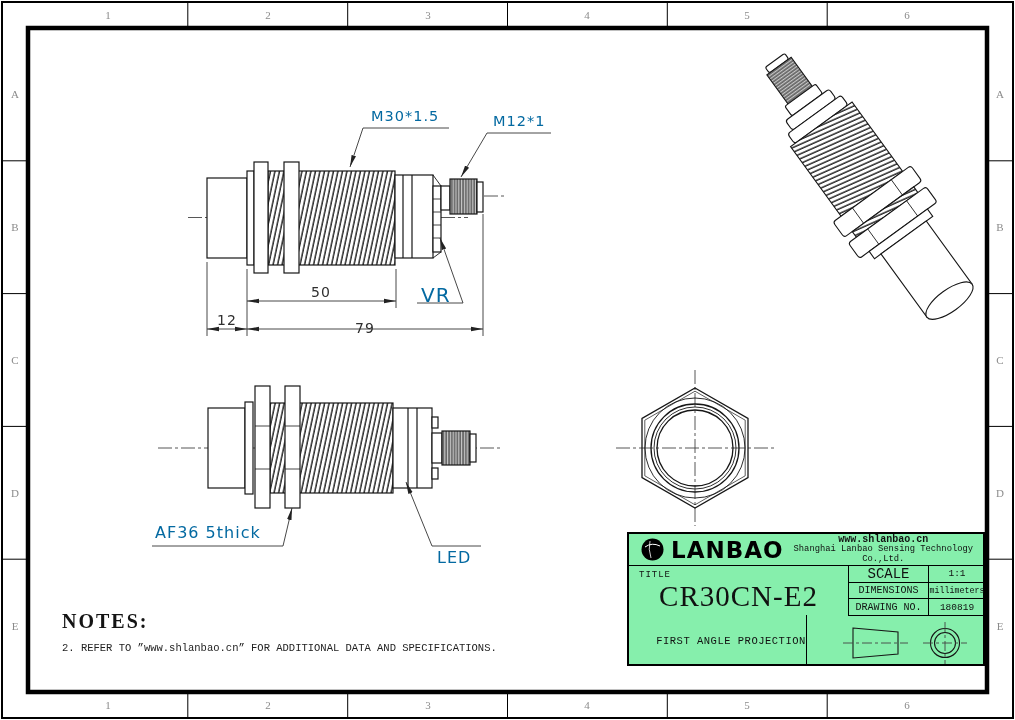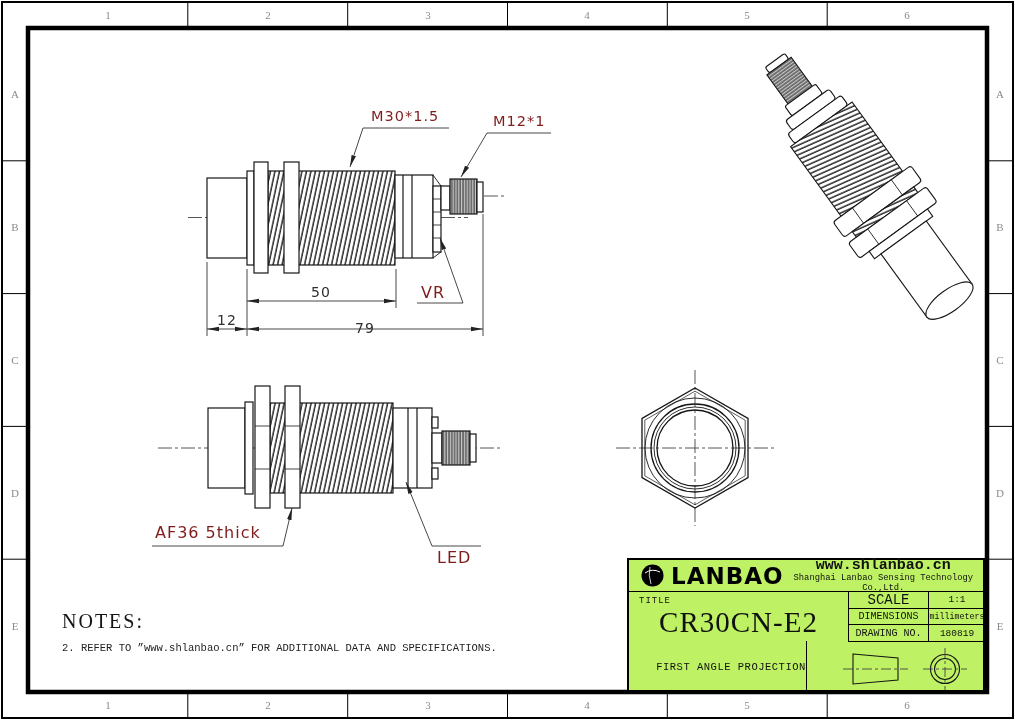--- a/index.html
+++ b/index.html
@@ -1,37 +1,37 @@
 <!DOCTYPE html>
 <html><head>
 <meta charset="utf-8">
 <style>
   html,body{margin:0;padding:0;background:#fff;}
   .sheet{position:relative;width:1015px;height:720px;background:#fff;overflow:hidden;
          font-family:"Liberation Sans",sans-serif;}
   .zl{position:absolute;color:#8b8b8b;font-family:"Liberation Serif",serif;font-size:11px;
       transform:translate(-50%,-50%);}
-  .dimlabel{position:absolute;color:#7f1d1d;font-family:"DejaVu Sans",sans-serif;
+  .dimlabel{position:absolute;color:#0369a1;font-family:"DejaVu Sans",sans-serif;
       font-size:14.5px;letter-spacing:1px;white-space:nowrap;}
   .dimnum{position:absolute;color:#2f2f2f;font-family:"DejaVu Sans",sans-serif;
       font-size:14px;letter-spacing:1px;transform:translateX(-50%);white-space:nowrap;}
   .notes{position:absolute;left:62px;top:610px;width:470px;color:#141414;}
   .notes h2{margin:0 0 8px 0;font-family:"Liberation Serif",serif;font-size:20px;
-      letter-spacing:2px;font-weight:normal;}
+      letter-spacing:2px;font-weight:bold;}
   .notes .nitem{font-family:"Liberation Mono",monospace;font-size:10.5px;line-height:15px;
       white-space:nowrap;color:#222;}
-  .tb{position:absolute;left:627px;top:558px;width:358px;height:134px;border:2px solid #000;
-      box-sizing:border-box;background:#bef264;color:#111;padding-left:8px;}
+  .tb{position:absolute;left:627px;top:532px;width:358px;height:134px;border:2px solid #000;
+      box-sizing:border-box;background:#86efac;color:#111;padding-left:8px;}
   .tb-row1{position:absolute;left:0;top:0;width:100%;height:32px;border-bottom:1.5px solid #000;
       box-sizing:border-box;display:flex;align-items:center;}
   .logo{display:flex;align-items:center;padding-left:12px;}
   .logo-text{font-family:"DejaVu Sans",sans-serif;font-weight:900;font-size:23px;
       letter-spacing:1px;color:#000;margin-left:7px;}
   .r1right{flex:1;text-align:center;line-height:1.1;}
-  .web{font-family:"Liberation Mono",monospace;font-size:15px;font-weight:bold;}
+  .web{font-family:"Liberation Mono",monospace;font-size:10px;font-weight:bold;}
   .company{font-family:"Liberation Mono",monospace;font-size:8.8px;}
   .tb-title-cell{position:absolute;left:0;top:32px;width:220px;height:49px;
       border-right:1.5px solid #000;box-sizing:border-box;}
   .tb-title-label{position:absolute;left:10px;top:4px;font-family:"Liberation Mono",monospace;
       font-size:9px;letter-spacing:1px;}
   .tb-title{position:absolute;left:0;right:0;top:14px;text-align:center;
       font-family:"Liberation Serif",serif;font-size:29px;letter-spacing:1px;}
   .tb-grid{position:absolute;left:220px;top:32px;width:136px;height:49px;}
   .tb-grid .cell{position:absolute;box-sizing:border-box;display:flex;align-items:center;
       justify-content:center;font-family:"Liberation Mono",monospace;}
@@ -209,21 +209,21 @@
 <span class="zl" style="left:15px;top:493px">D</span>
 <span class="zl" style="left:15px;top:626px">E</span>
 <span class="zl" style="left:1000px;top:94px">A</span>
 <span class="zl" style="left:1000px;top:227px">B</span>
 <span class="zl" style="left:1000px;top:360px">C</span>
 <span class="zl" style="left:1000px;top:493px">D</span>
 <span class="zl" style="left:1000px;top:626px">E</span>
 
 <span class="dimlabel" style="left:371px;top:108px">M30*1.5</span>
 <span class="dimlabel" style="left:493px;top:113px">M12*1</span>
-<span class="dimlabel" style="left:421px;top:283px;font-size:16px">VR</span>
+<span class="dimlabel" style="left:421px;top:283px;font-size:20px">VR</span>
 <span class="dimlabel" style="left:155px;top:523px;font-size:16px">AF36 5thick</span>
 <span class="dimlabel" style="left:437px;top:548px;font-size:16px">LED</span>
 <span class="dimnum" style="left:321px;top:284px">50</span>
 <span class="dimnum" style="left:365px;top:320px">79</span>
 <span class="dimnum" style="left:227px;top:312px">12</span>
 
 <div class="notes">
   <h2>NOTES:</h2>
   <div class="nitem">2. REFER TO ”www.shlanbao.cn” FOR ADDITIONAL DATA AND SPECIFICATIONS.</div>
 </div>

